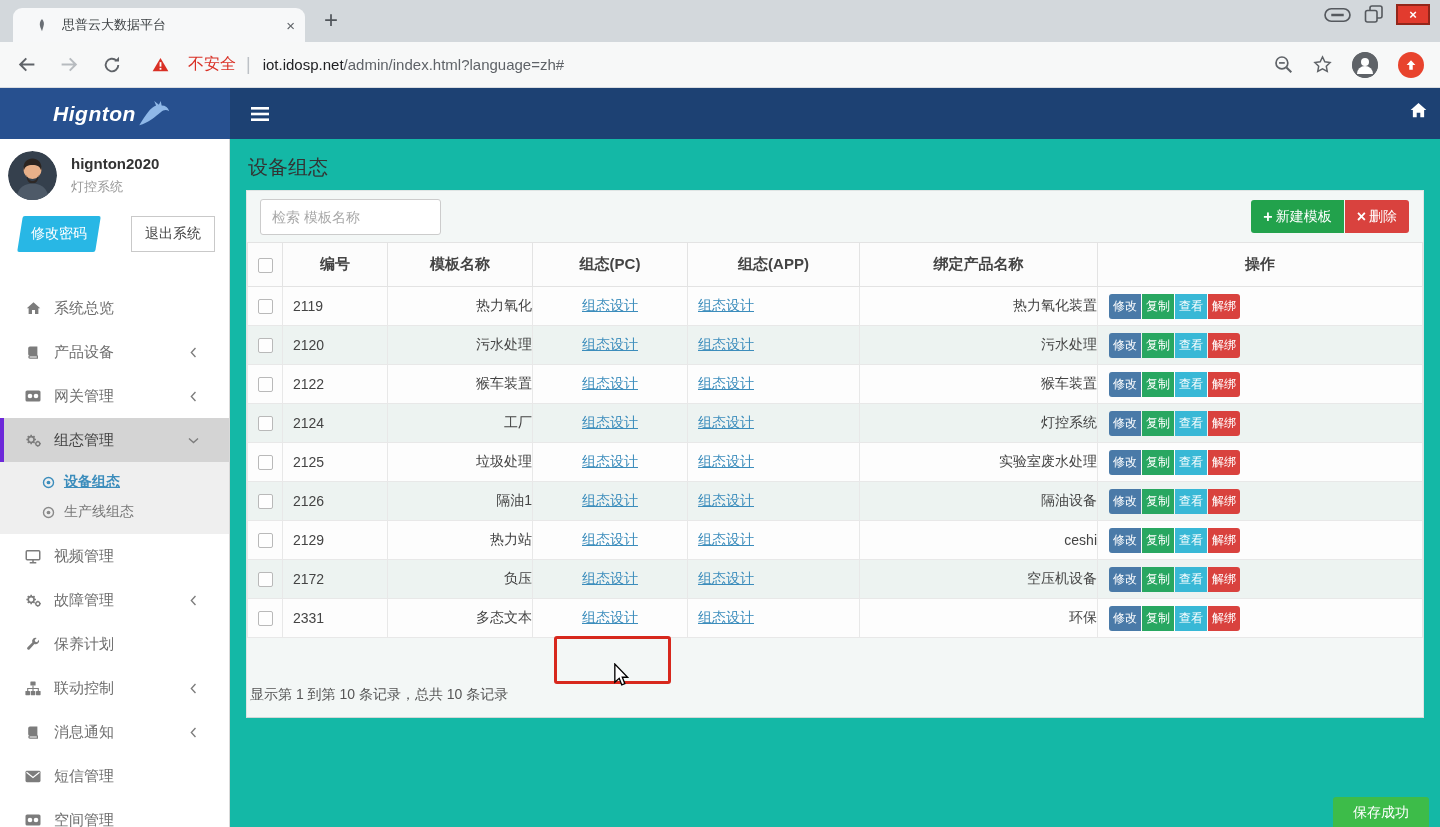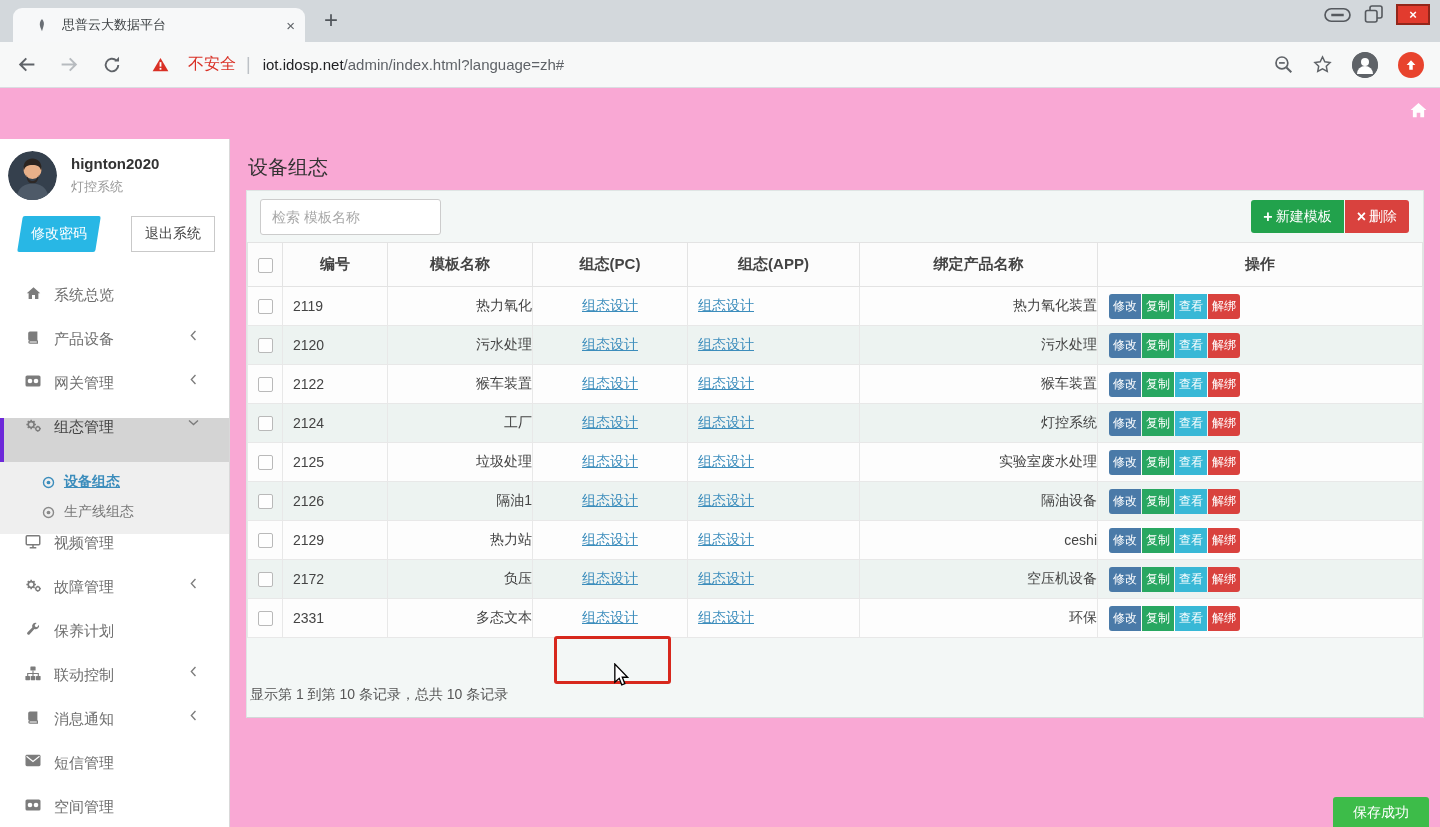--- a/index.html
+++ b/index.html
@@ -1,16 +1,16 @@
 <!DOCTYPE html>
 <html><head>
 <meta charset="utf-8">
 <style>
   html,body{margin:0;padding:0}
-  #root{position:relative;width:1440px;height:827px;overflow:hidden;background:#f9a8d4;
+  #root{position:relative;width:1440px;height:827px;overflow:hidden;background:#14b8a6;
         font-family:"Liberation Sans","DejaVu Sans",sans-serif;-webkit-font-smoothing:antialiased}
   .icn{display:inline-flex;align-items:center;justify-content:center;line-height:0}
 
   
   .tabstrip{position:absolute;left:0;top:0;width:100%;height:42px;background:#d3d8dc}
   .tab{position:absolute;left:13px;top:8px;width:292px;height:34px;background:#f7f8f9;
        border-radius:9px 9px 0 0;display:flex;align-items:center;box-sizing:border-box;padding:0 10px 0 22px}
   .tab .favicon{margin-right:13px}
   .tab-title{font-size:13px;color:#3c4043;flex:1;white-space:nowrap;overflow:hidden}
   .tab-close{color:#5f6368;font-size:15px;margin-left:8px;cursor:pointer}
@@ -46,21 +46,21 @@
   .avatar{width:49px;height:49px;border-radius:50%;overflow:hidden;flex:0 0 auto}
   .userinfo{margin-left:14px;padding-top:4px}
   .username{font-size:15px;font-weight:bold;color:#333}
   .userrole{font-size:13px;color:#999;margin-top:6px}
   .sb-buttons{display:flex;align-items:center;padding:12px 14px 10px 20px;gap:33px}
   .btn-cyan{background:#28b7e5;color:#fff;border:none;padding:9px 11px;font-size:14px;cursor:pointer;
             transform:skewX(-9deg);border-radius:2px}
   .btn-cyan span{display:inline-block;transform:skewX(9deg)}
   .btn-white{background:#fff;border:1px solid #c9c9c9;color:#444;padding:8px 13px;font-size:14px;cursor:pointer}
   .menu{margin-top:24px}
-  .menu-item{display:flex;align-items:flex-start;height:44px;padding:0 15px 0 22px;color:#6e6e6e;
+  .menu-item{display:flex;align-items:center;height:44px;padding:0 15px 0 22px;color:#6e6e6e;
              font-size:15px;cursor:pointer;box-sizing:border-box}
   .menu-item .icn{width:22px;margin-right:10px;color:#7c7c7c}
   .mi-label{flex:1}
   .chev{color:#9a9a9a}
   .menu-item.active{background:#d4d4d4;border-left:4px solid #6d28d9;padding-left:18px;color:#444}
   .submenu{background:#efefef;padding:5px 0 7px}
   .sub-item{display:flex;align-items:center;height:30px;padding-left:42px;font-size:14px;color:#777;cursor:pointer}
   .sub-item .icn{margin-right:9px;color:#8a8a8a}
   .sub-item.active{color:#3c8dbc}
   .sub-item.active .icn{color:#3c8dbc}
@@ -191,20 +191,39 @@
           </svg>
       </span>
       <span class="red-chip">
         <svg viewBox="0 0 16 16" width="14" height="14">
             <path d="M8 2.5 13 8h-3v5.5H6V8H3z" fill="#fff"></path>
           </svg>
       </span>
     </div>
   </div>
 
+  <div class="appheader">
+    <div class="logoband">
+      <span class="logo-text">Hignton</span>
+      <span class="icn">
+        <svg viewBox="0 0 42 30" width="40" height="28">
+            <path d="M2 27c10-3 17-9 23-14 3-2.6 6-3 9-1-1-4-4-6-8-6l-1-5-2 4-5-4 2 5C14 8 9 16 2 27z" fill="#8fb8e8"></path>
+          </svg>
+      </span>
+    </div>
+    <span class="icn hamburger">
+      <svg viewBox="0 0 18 14" width="18" height="14">
+          <g fill="#fff">
+            <rect x="0" y="0" width="18" height="2.6"></rect>
+            <rect x="0" y="5.7" width="18" height="2.6"></rect>
+            <rect x="0" y="11.4" width="18" height="2.6"></rect>
+          </g>
+        </svg>
+    </span>
+  </div>
   <span class="icn home-btn">
     <svg viewBox="0 0 16 15" width="17" height="16">
         <path fill="#fff" d="M8 .8 15.4 7.4h-2.1v7H9.7v-4.2H6.3v4.2H2.7v-7H.6z"></path>
       </svg>
   </span>
 
   <div class="sidebar">
     <div class="userblock">
       <span class="avatar icn">
         <svg viewBox="0 0 49 49" width="49" height="49">

